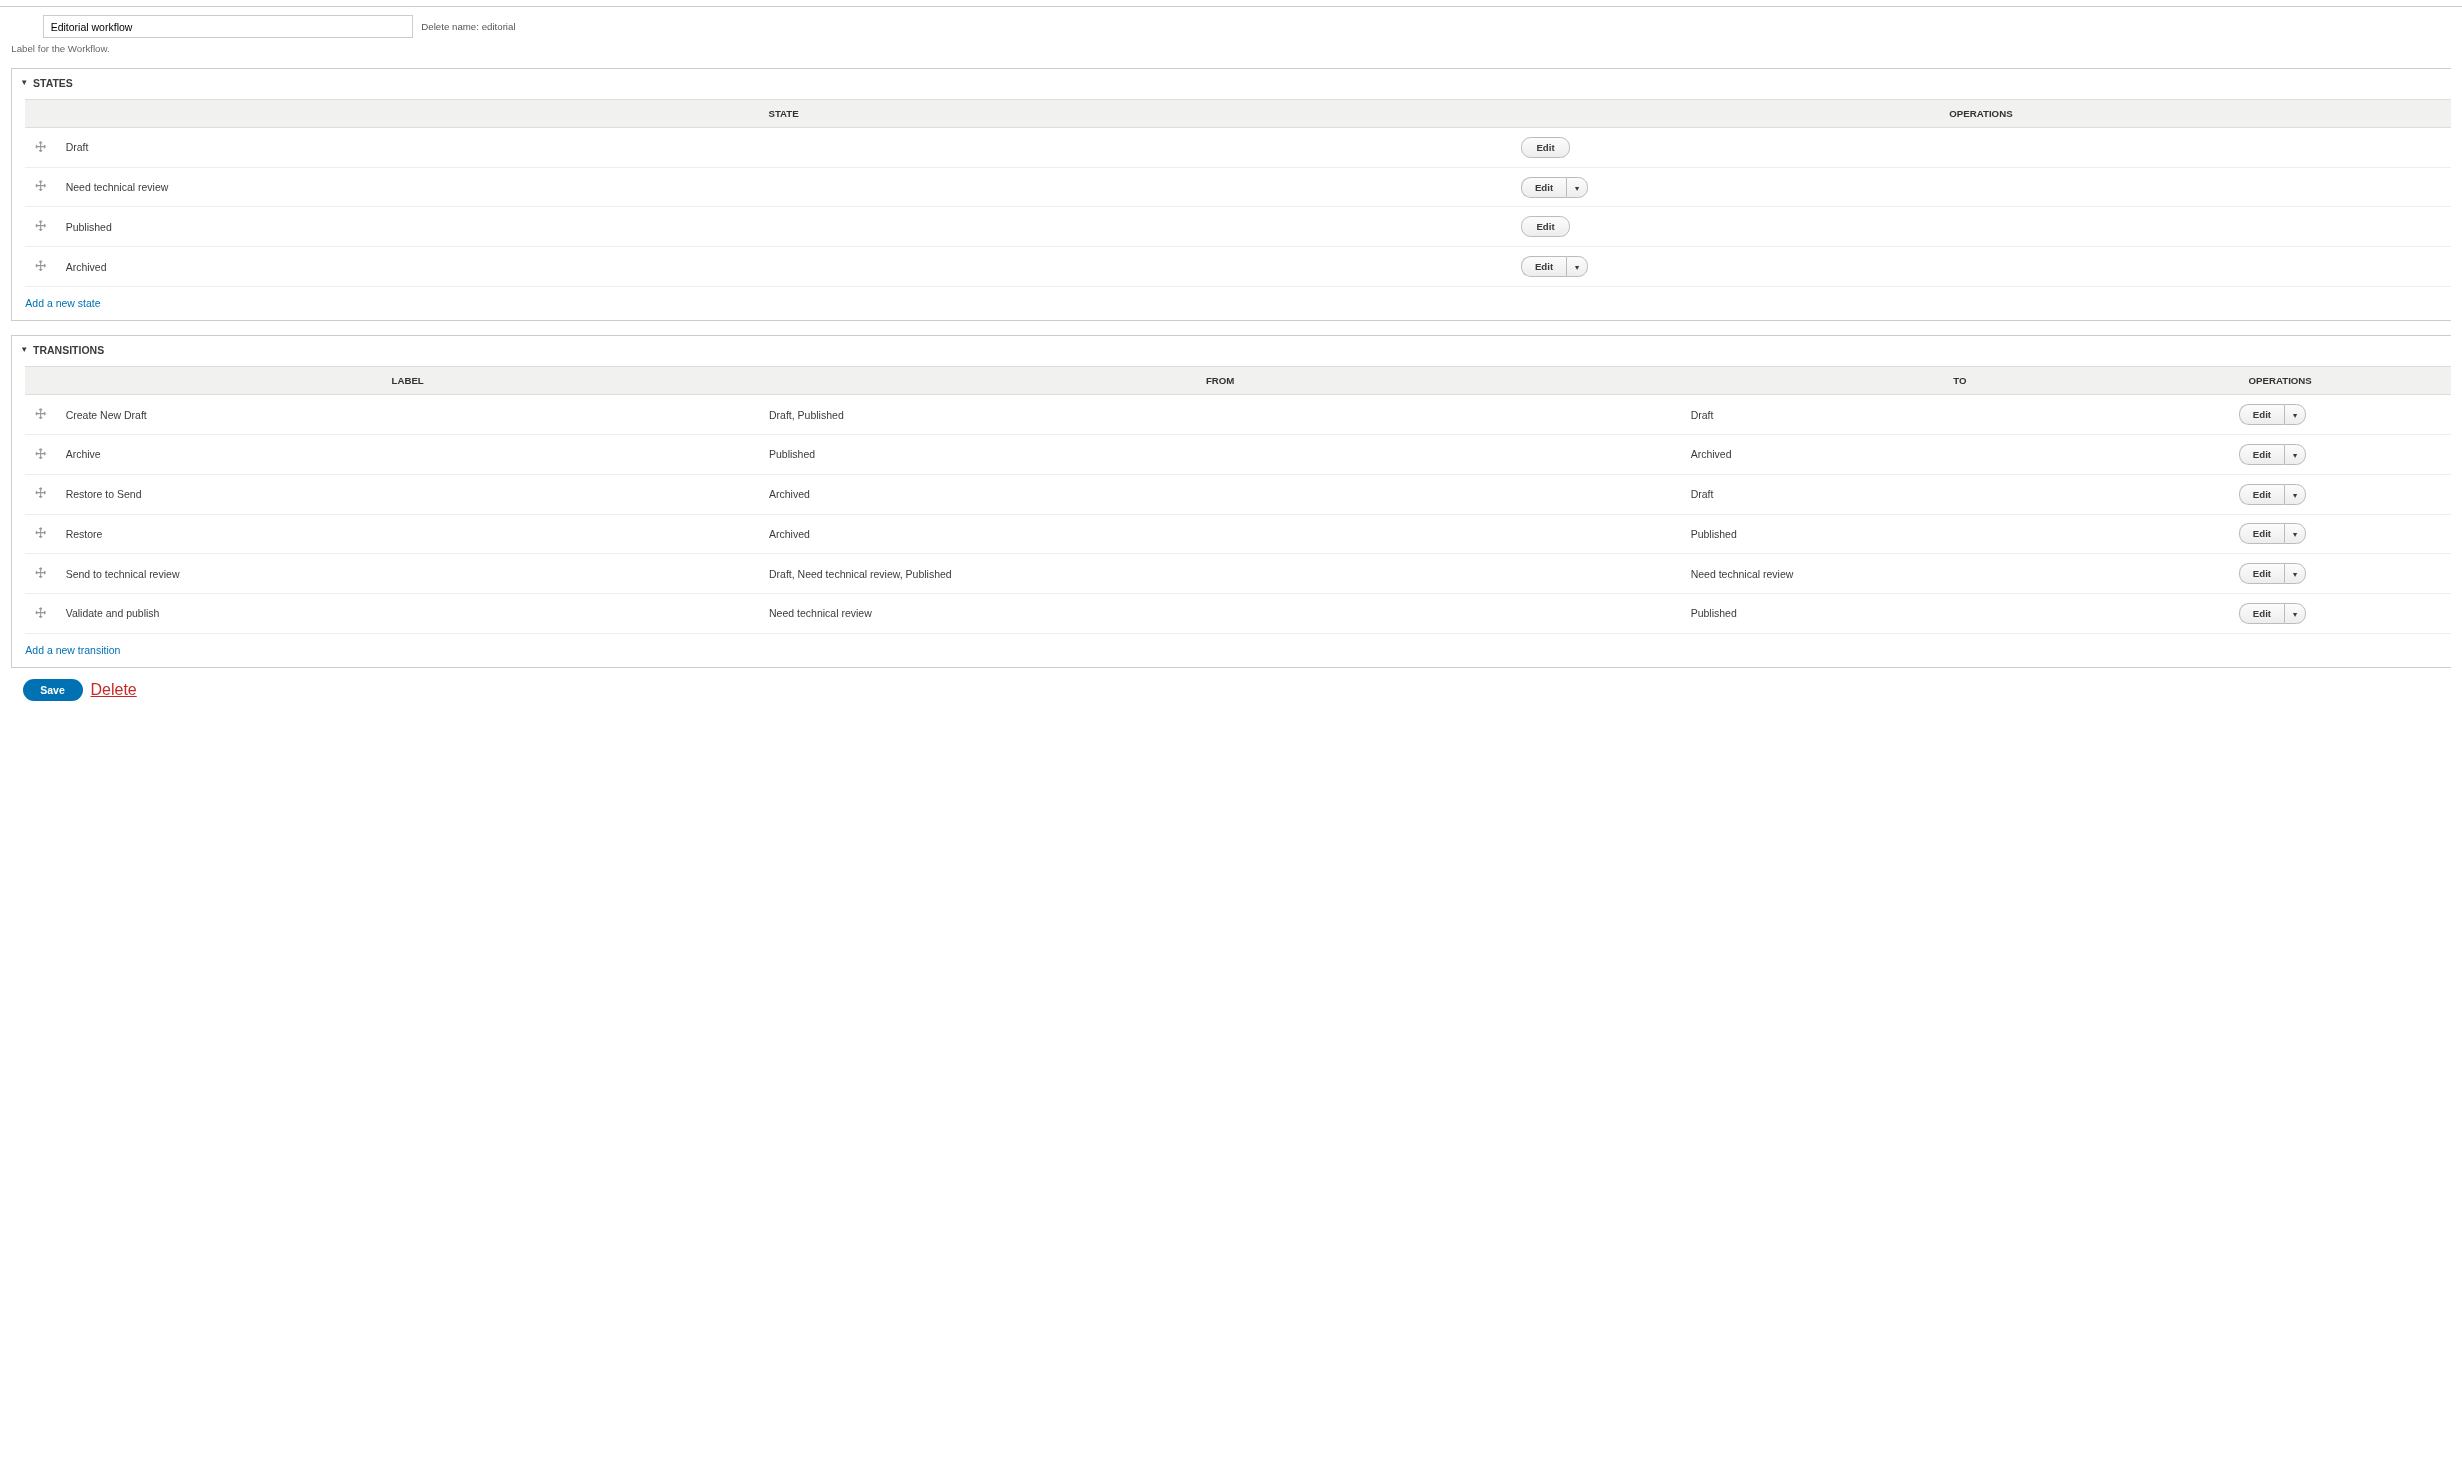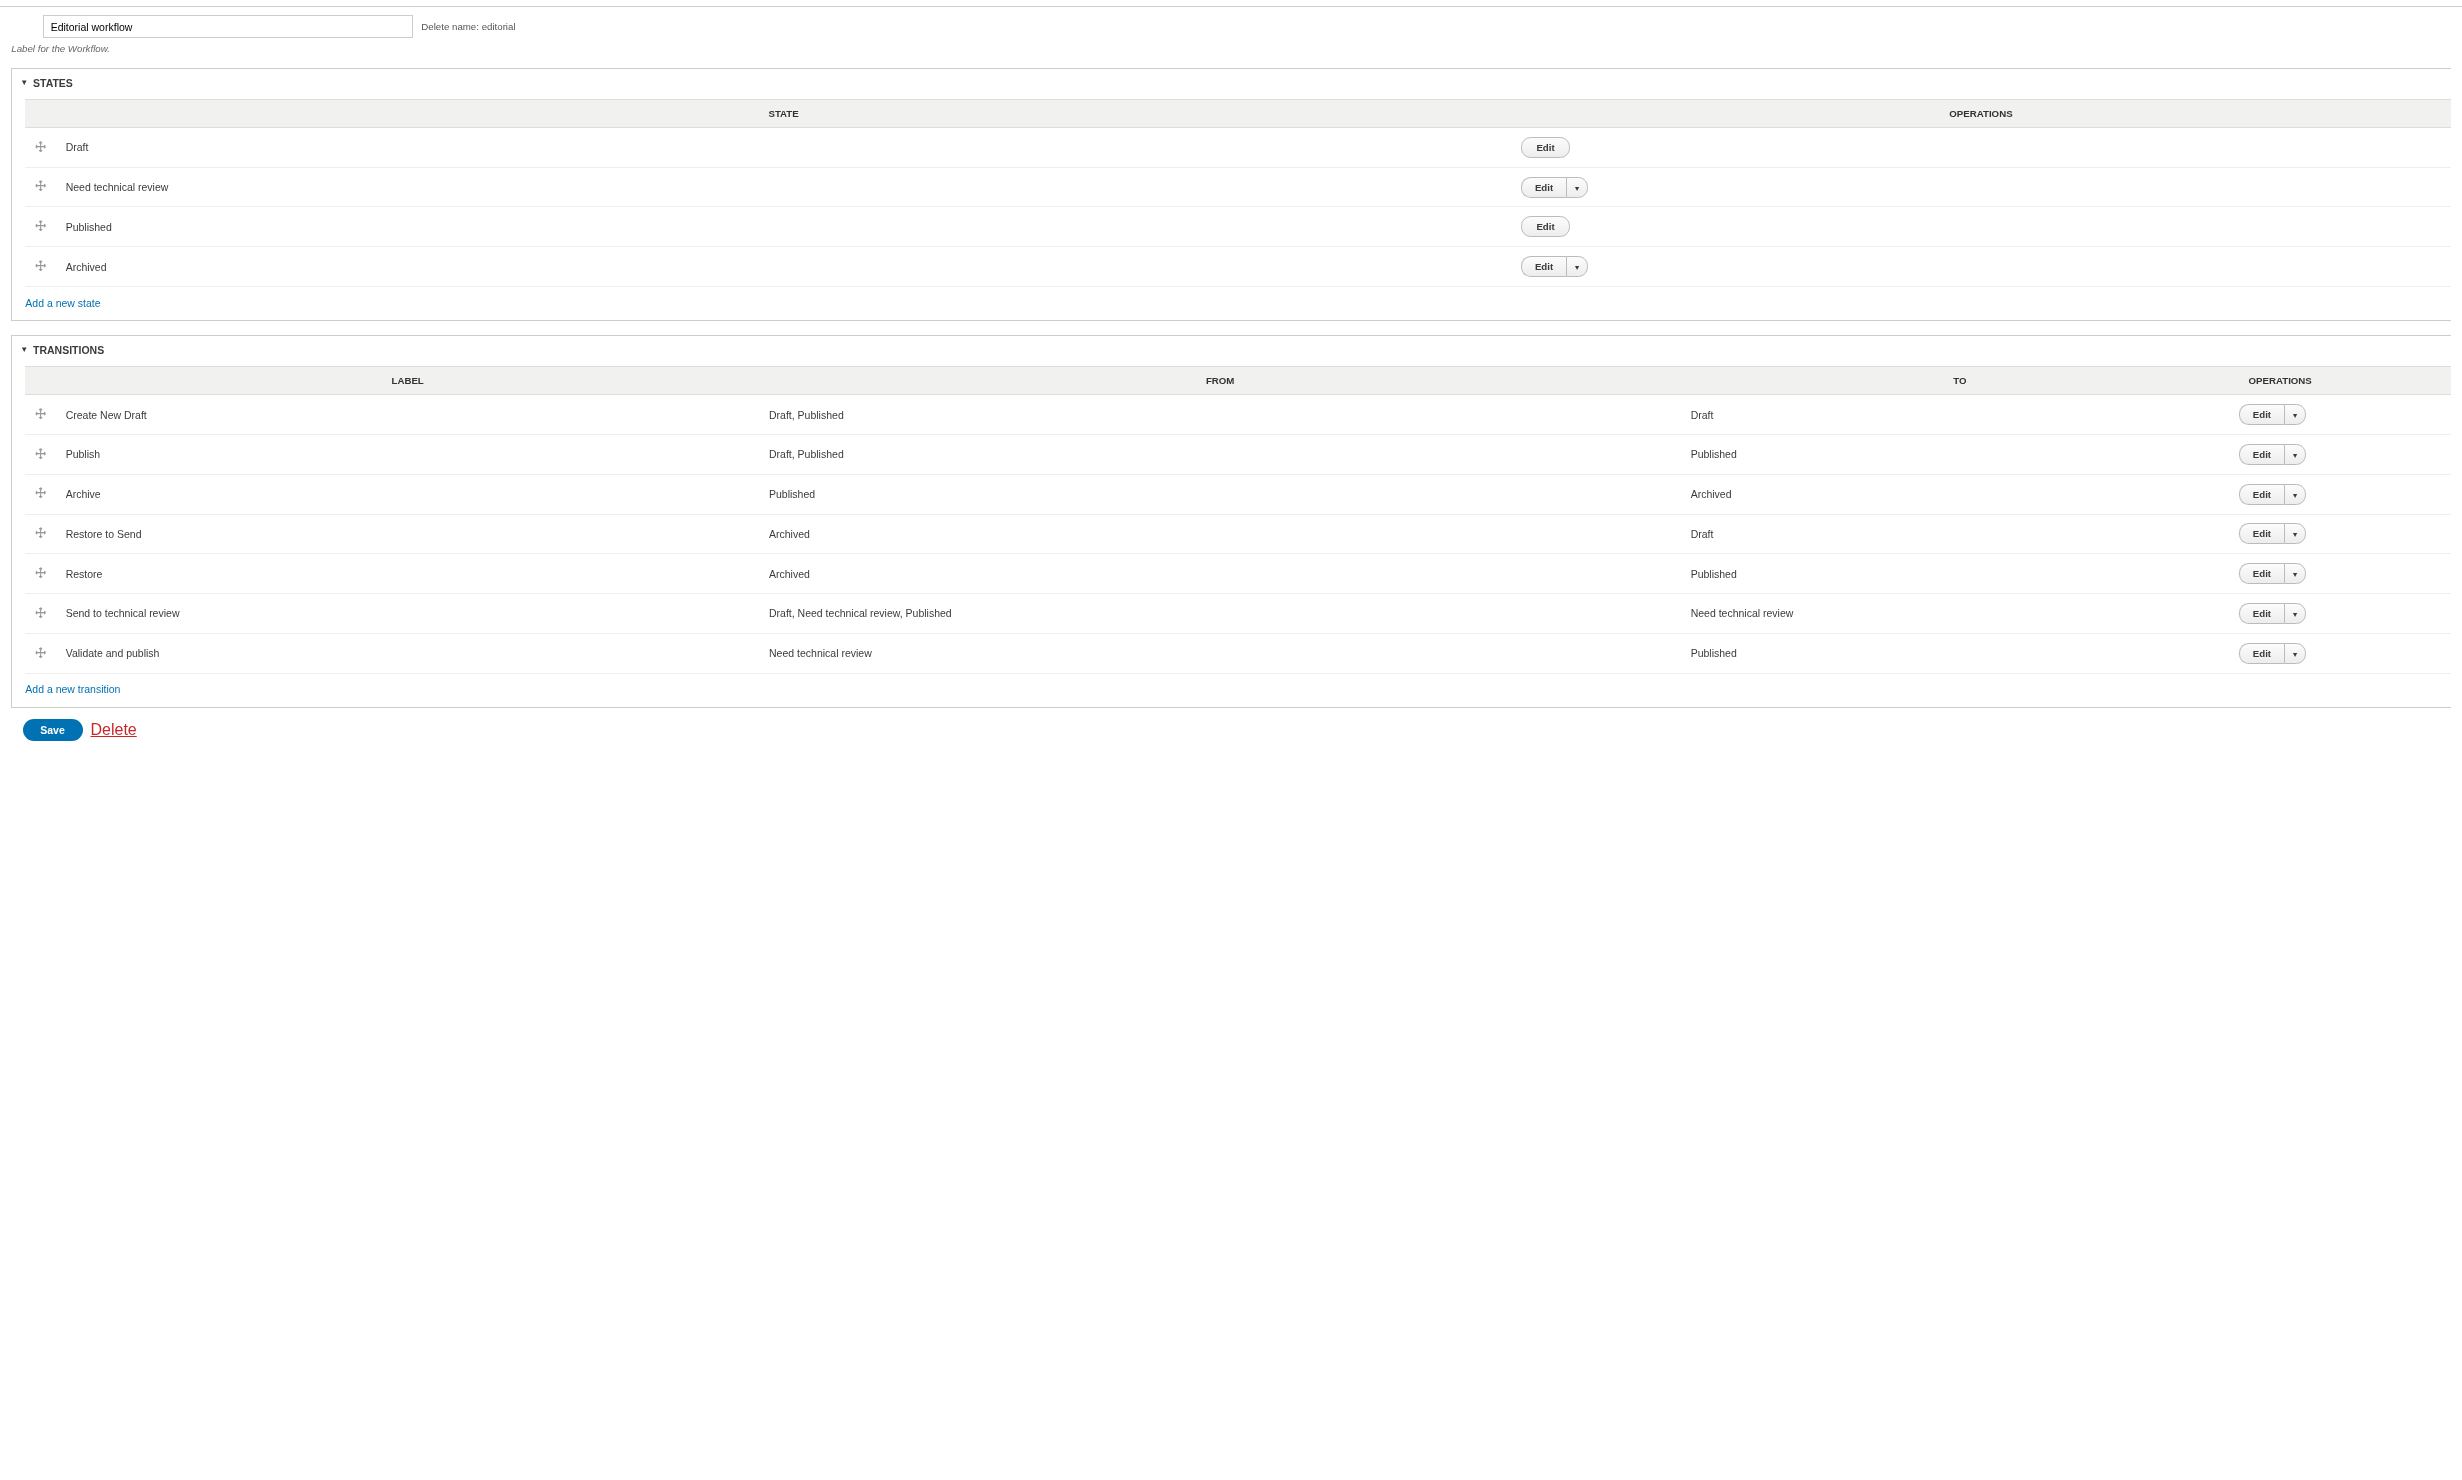--- a/index.html
+++ b/index.html
@@ -47,21 +47,20 @@
     font-family: inherit;
   }
   .machine-name {
     font-size: 9.7px;
     color: #555;
   }
   .description {
     font-size: 9.7px;
     color: #666;
     margin-top: 4.8px;
-    font-style: italic;
   }
 
   .fieldset {
     border: 0.8px solid #ccc;
     border-right: none;
     margin-top: 14.5px;
   }
   .fieldset-legend {
     padding: 8px 8px 9.7px;
     font-weight: bold;
@@ -299,34 +298,20 @@
                 <button class="main">Edit</button>
                 <button class="caret"><span class="caret-down">▼</span></button>
               </span></td>
           </tr>
           <tr>
             <td class="drag-cell"><span class="drag-handle">
                 <svg viewBox="0 0 16 16" fill="none" stroke="currentColor" stroke-width="1.6">
                   <path d="M8 1v14M1 8h14M8 1l-2 2M8 1l2 2M8 15l-2-2M8 15l2-2M1 8l2-2M1 8l2 2M15 8l-2-2M15 8l-2 2"></path>
                 </svg>
               </span></td>
-            <td>Publish</td>
-            <td>Draft, Published</td>
-            <td>Published</td>
-            <td class="col-ops"><span class="op-btn split">
-                <button class="main">Edit</button>
-                <button class="caret"><span class="caret-down">▼</span></button>
-              </span></td>
-          </tr>
-          <tr>
-            <td class="drag-cell"><span class="drag-handle">
-                <svg viewBox="0 0 16 16" fill="none" stroke="currentColor" stroke-width="1.6">
-                  <path d="M8 1v14M1 8h14M8 1l-2 2M8 1l2 2M8 15l-2-2M8 15l2-2M1 8l2-2M1 8l2 2M15 8l-2-2M15 8l-2 2"></path>
-                </svg>
-              </span></td>
             <td>Archive</td>
             <td>Published</td>
             <td>Archived</td>
             <td class="col-ops"><span class="op-btn split">
                 <button class="main">Edit</button>
                 <button class="caret"><span class="caret-down">▼</span></button>
               </span></td>
           </tr>
           <tr>
             <td class="drag-cell"><span class="drag-handle">

